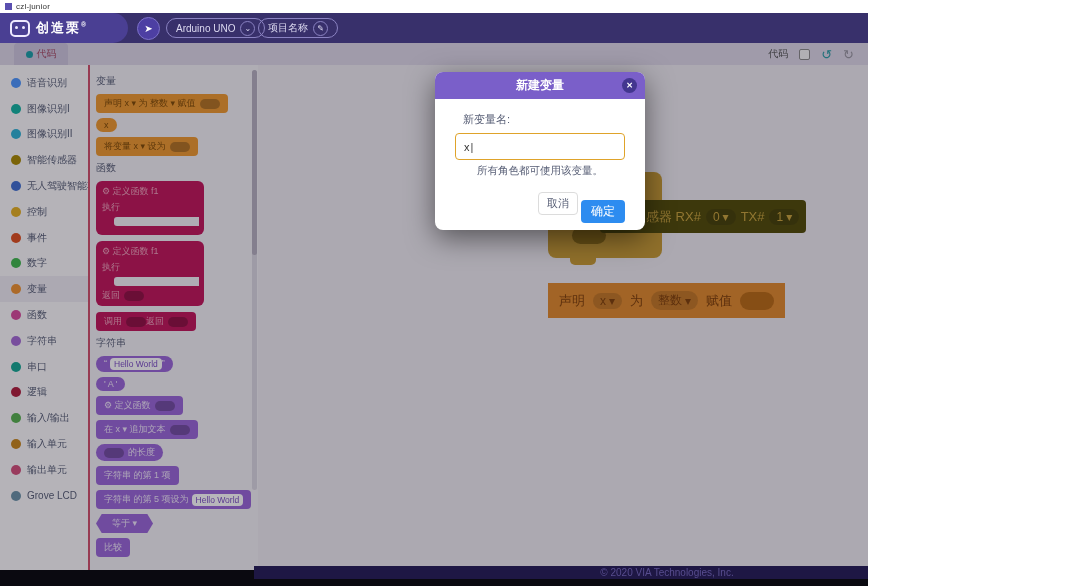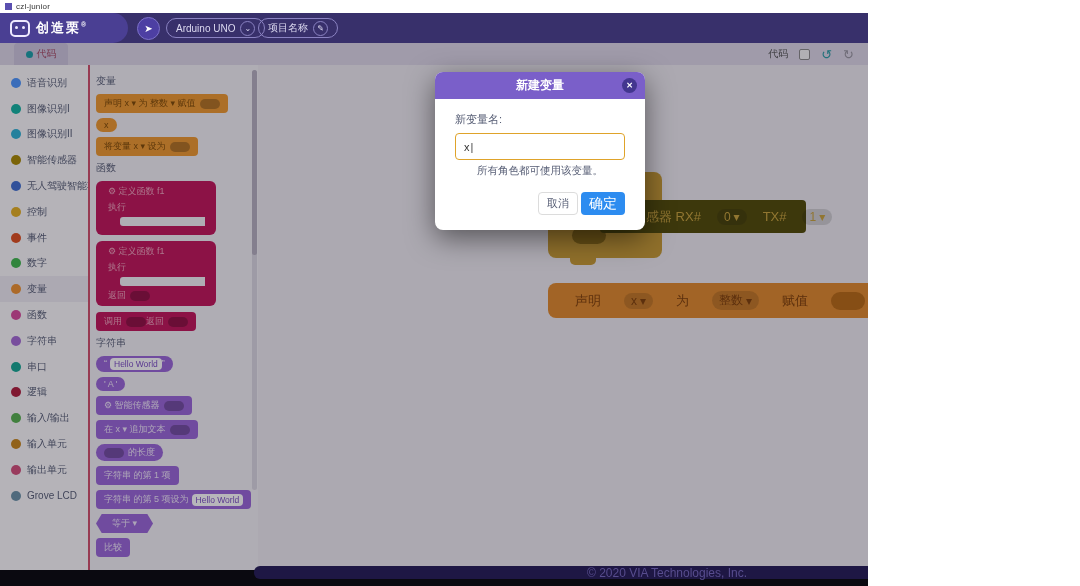--- a/index.html
+++ b/index.html
@@ -48,64 +48,64 @@
        padding:6px 0 0 6px;box-sizing:border-box;overflow:hidden;}
   .fh{font-size:10px;color:#575e75;margin:3px 0 6px;}
   .blk{display:table;margin-bottom:5px;border-radius:4px;padding:3px 8px;font-size:9px;position:relative;white-space:nowrap;}
   .oval{border-radius:10px;padding:2px 8px;}
   .hex{clip-path:polygon(10% 0,90% 0,100% 50%,90% 100%,10% 100%,0 50%);padding:3px 16px;}
   .c-var{background:#f09a2e;color:#7e4a05;}
   .c-fn{background:#c2155a;color:#f0a5bd;}
   .c-str{background:#9a66d8;color:#f0e7fb;}
   .slot{display:inline-block;vertical-align:middle;width:20px;height:10px;border-radius:6px;background:rgba(0,0,0,.25);margin-left:4px;}
   .pillw{display:inline-block;background:#fff;color:#7a4bc4;border-radius:4px;padding:1px 4px;font-size:8.5px;margin-left:3px;vertical-align:middle;}
-  .cblk{display:table;margin-bottom:6px;background:#c2155a;border-radius:6px;padding:4px 12px 3px;font-size:9px;color:#f0a5bd;min-width:96px;}
+  .cblk{display:table;margin-bottom:6px;background:#c2155a;border-radius:6px;padding:4px 6px 3px;font-size:9px;color:#f0a5bd;min-width:96px;}
   .cblk .mouth{height:9px;background:#f4f2f7;margin:3px -1px 0 12px;border-radius:3px 0 0 3px;}
   .cblk .tail{padding:3px 0 1px;}
   .fsb{position:absolute;left:252px;top:70px;width:5px;height:420px;background:#dcd8e2;border-radius:3px;}
   .fsbt{position:absolute;left:252px;top:70px;width:5px;height:185px;background:#b6b1c0;border-radius:3px;}
   
   .sensor-body{position:absolute;left:548px;top:172px;width:114px;height:86px;background:#c79b33;border-radius:8px;}
   .sensor-body::after{content:"";position:absolute;left:22px;bottom:-7px;width:26px;height:7px;background:#c79b33;border-radius:0 0 5px 5px;}
   .sensor-slot{position:absolute;left:572px;top:227px;width:34px;height:17px;background:#8a6a14;border-radius:9px;}
   .sensor-head{position:absolute;left:600px;top:200px;width:206px;height:33px;background:#514b07;border-radius:4px;
-               color:#c9a43b;font-size:13px;display:flex;align-items:center;gap:16px;padding-left:46px;box-sizing:border-box;white-space:nowrap;}
-  .decl{position:absolute;left:548px;top:283px;height:35px;background:#e18a2b;border-radius:8px;color:#7e3f08;
-        font-size:13px;display:flex;align-items:center;gap:23px;padding:0 27px;white-space:nowrap;}
+               color:#c9a43b;font-size:13px;display:flex;align-items:center;gap:5px;padding-left:46px;box-sizing:border-box;white-space:nowrap;}
+  .decl{position:absolute;left:548px;top:283px;height:35px;background:#e18a2b;border-radius:0;color:#7e3f08;
+        font-size:13px;display:flex;align-items:center;gap:8px;padding:0 11px;white-space:nowrap;}
   .ddp{background:rgba(0,0,0,.13);border-radius:10px;padding:1px 7px;font-size:12px;display:inline-flex;gap:3px;align-items:center;}
   .dslot{width:34px;height:18px;border-radius:10px;background:#b96a14;}
   
   .zc{position:absolute;left:1042px;display:flex;flex-direction:column;gap:10px;top:486px;}
   .zci{width:15px;height:15px;border:1.5px solid #1b9aa3;border-radius:50%;color:#1b9aa3;
        display:flex;align-items:center;justify-content:center;font-size:10px;box-sizing:border-box;}
   .zeq{width:15px;text-align:center;color:#1b9aa3;font-size:13px;font-weight:bold;}
   .strip-b{position:absolute;left:1075px;top:487px;width:5px;height:28px;background:#24418c;}
   .strip-g{position:absolute;left:1075px;top:515px;width:5px;height:42px;background:#d79d1f;}
   
   .blackbar{position:absolute;left:0;top:570px;width:1080px;height:16px;background:#08080c;}
   .navy{position:absolute;left:254px;top:566px;width:826px;height:13px;background:#241c56;color:#7668c0;
-        font-size:12px;display:flex;align-items:center;justify-content:center;border-radius:6px;}
+        font-size:10px;display:flex;align-items:center;justify-content:center;}
   
   .dim{position:absolute;left:0;top:43px;width:1080px;height:543px;background:rgba(18,14,26,.30);z-index:40;}
   .modal{position:absolute;left:435px;top:72px;width:210px;height:158px;background:#fff;border-radius:8px;
          box-shadow:0 8px 28px rgba(0,0,0,.5);z-index:60;overflow:hidden;}
   .mhead{height:27px;background:#7a5fc9;color:#fff;font-size:12px;font-weight:bold;
          display:flex;align-items:center;justify-content:center;position:relative;}
   .mclose{position:absolute;right:8px;top:6px;width:15px;height:15px;background:#43368f;border-radius:50%;
           color:#fff;font-size:8px;display:flex;align-items:center;justify-content:center;}
-  .mlabel{font-size:11px;color:#575e75;margin:13px 0 6px 20px;}
+  .mlabel{font-size:11px;color:#575e75;margin:13px 0 6px 28px;}
   .input-box{margin:0 20px;height:25px;border:1.5px solid #dfa32a;border-radius:4px;background:#fff;
              display:flex;align-items:center;padding:0 8px;font-size:11px;color:#333;}
   .caret{color:#444;margin-left:1px;}
   .mnote{text-align:center;font-size:10.5px;color:#575e75;margin-top:4px;}
   .mbtns{display:flex;justify-content:flex-end;gap:3px;margin:14px 20px 0;}
   .btn-cancel{min-width:36px;height:23px;border:1px solid #dcdcdc;border-radius:4px;background:#fff;color:#575e75;
               font-size:11px;display:flex;align-items:center;justify-content:center;padding:0 8px;box-sizing:border-box;}
-  .btn-ok{min-width:44px;height:23px;border-radius:4px;background:#2d8cf0;color:#fff;font-size:14px;
-          display:flex;align-items:center;justify-content:center;padding:0 8px;box-sizing:border-box;}
+  .btn-ok{min-width:44px;height:23px;border-radius:4px;background:#2d8cf0;color:#fff;font-size:12px;
+          display:flex;align-items:center;justify-content:center;padding:0 8px;box-sizing:border-box;margin-top:8px;}
 </style>
 </head>
 <body>
 
 <div class="page">
 
   <div class="tb">
     <span class="tb-icon"></span>
     <span class="tb-title">czl-junior</span>
     <span class="tb-ctrls">
@@ -254,21 +254,21 @@
     <div class="fh">字符串</div>
     <div class="blk c-str oval">
         <span>“</span>
         <span class="pillw">Hello World</span> 
         <span>”</span>
       </div>
     <div class="blk c-str oval">
         <span>' A '</span>
       </div>
     <div class="blk c-str">
-        <span>⚙ 智能传感器</span>
+        <span>⚙ 定义函数</span>
         <span class="slot"></span>
       </div>
     <div class="blk c-str">
         <span>在 x ▾ 追加文本</span>
         <span class="slot"></span>
       </div>
     <div class="blk c-str oval">
         <span class="slot" style="margin:0 4px 0 0;"></span>
         <span>的长度</span>
       </div>

